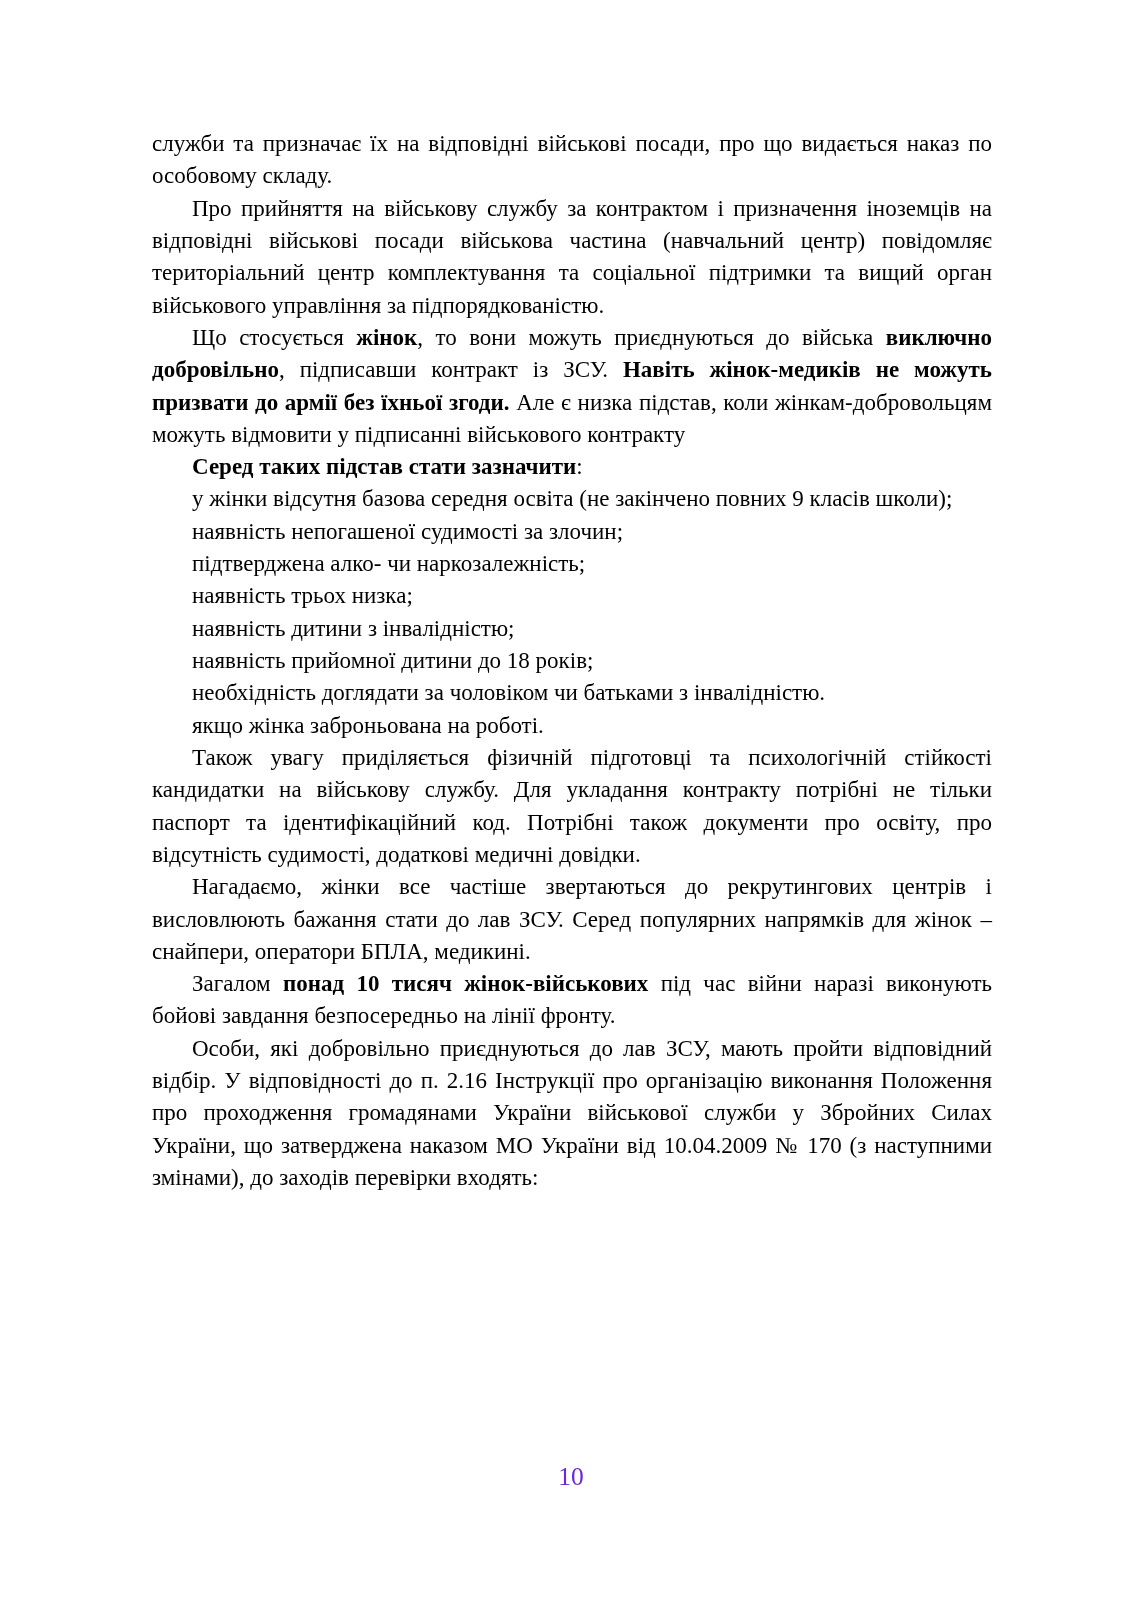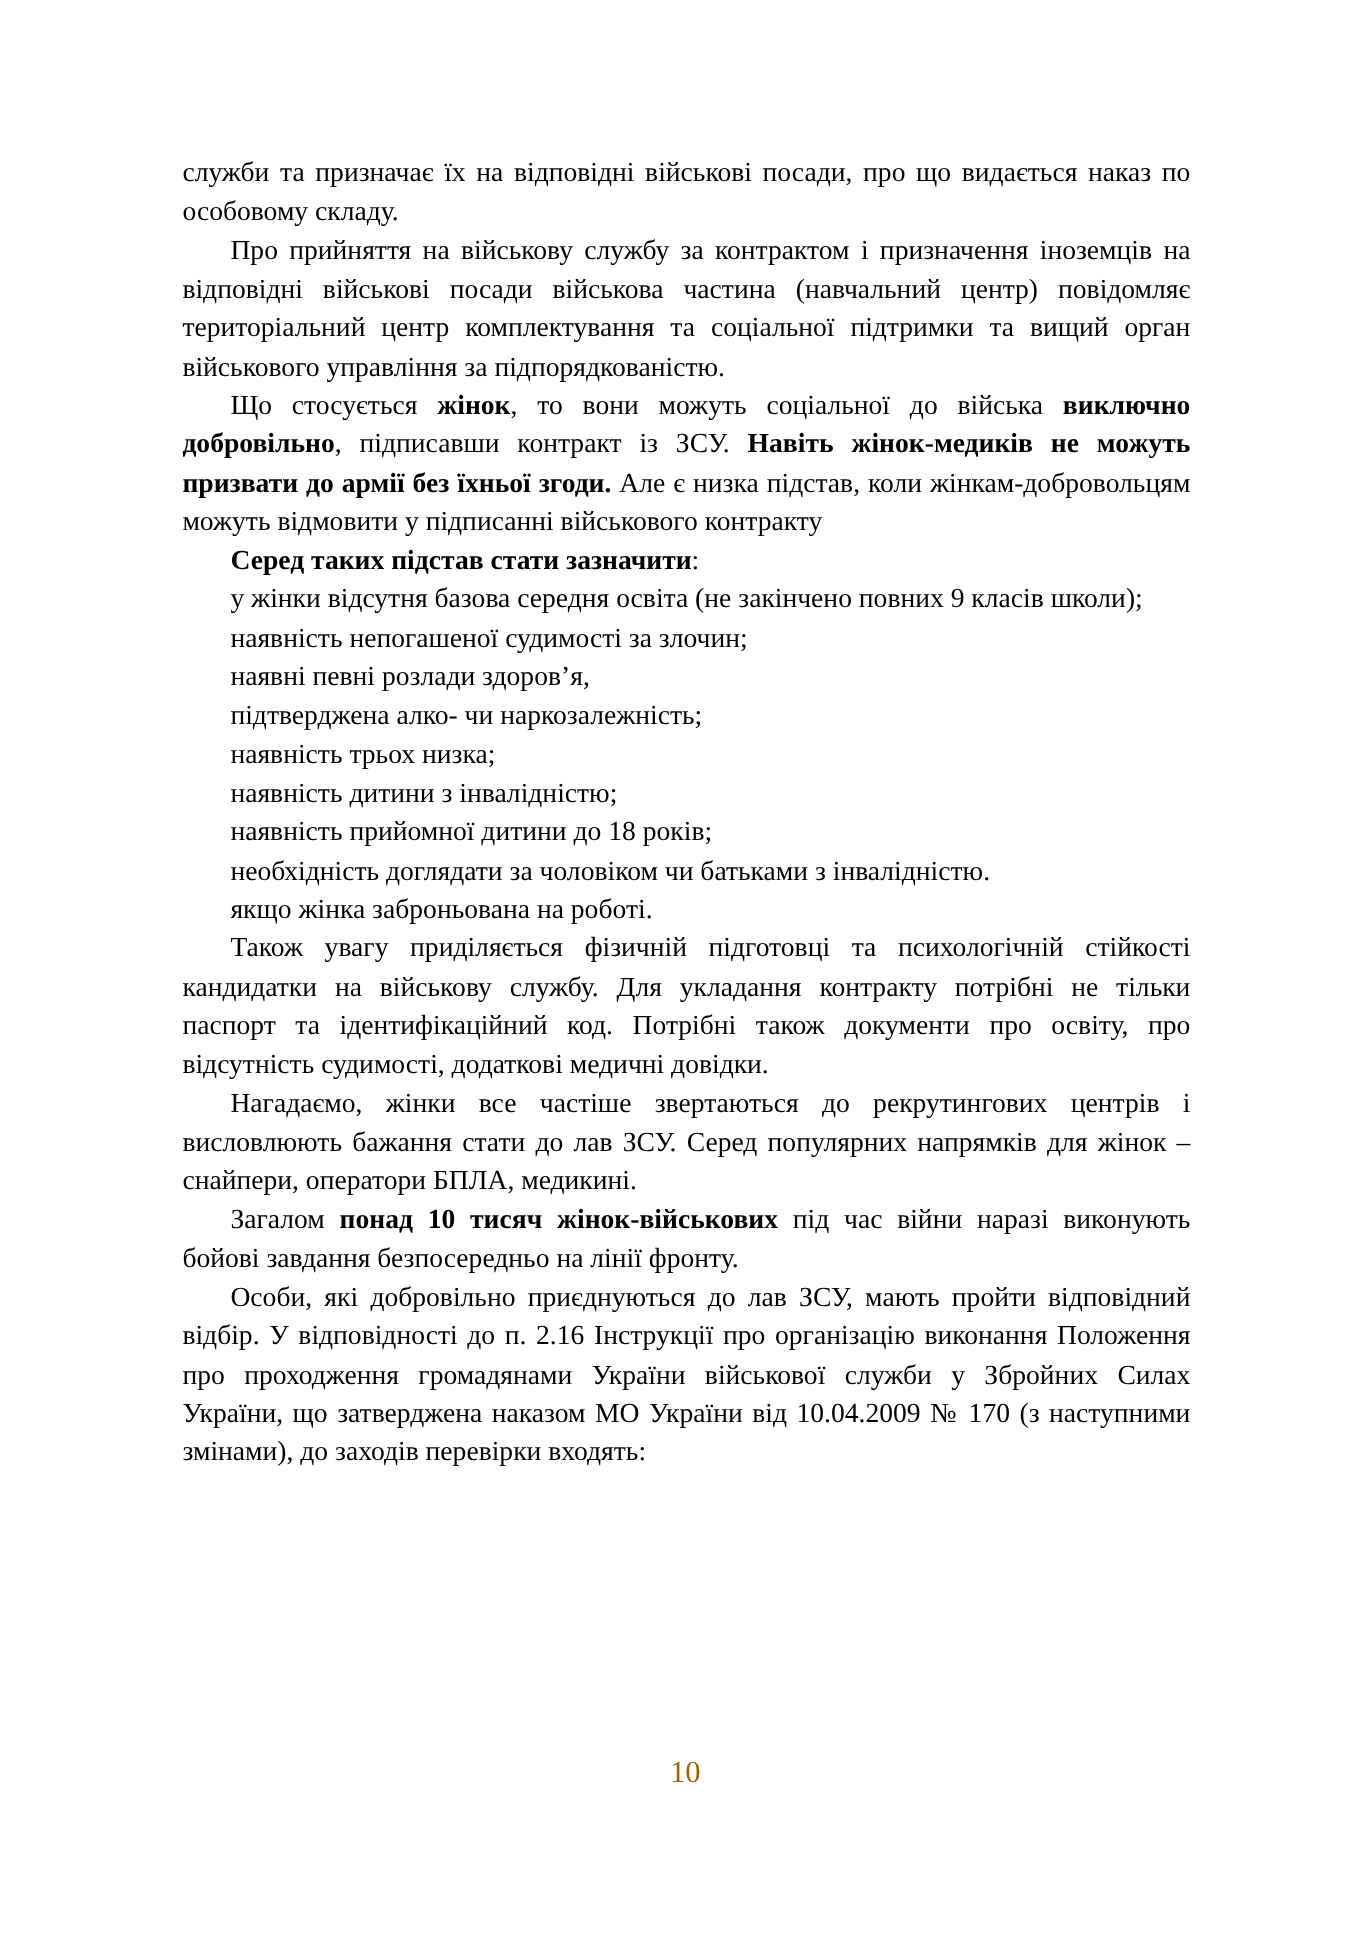--- a/index.html
+++ b/index.html
@@ -43,36 +43,35 @@
     font-weight: bold;
   }
   .pagenum {
     position: absolute;
     left: 0;
     top: 1462px;
     width: 1142px;
     text-align: center;
     font-family: "Liberation Serif", "DejaVu Serif", serif;
     font-size: 25.5px;
-    color: #a16207;
+    color: #6d28d9;
   }
 </style>
 </head>
 <body>
 
 <div class="page">
 
   <div class="content" id="body-text">
       <p class="noindent"><span>служби та призначає їх на відповідні військові посади, про що видається наказ по особовому складу.</span></p>
       <p class="indent"><span>Про прийняття на військову службу за контрактом і призначення іноземців на відповідні військові посади військова частина (навчальний центр) повідомляє територіальний центр комплектування та соціальної підтримки та вищий орган військового управління за підпорядкованістю.</span></p>
-      <p class="indent"><span>Що стосується </span><b>жінок</b><span>, то вони можуть соціальної до війська </span><b>виключно добровільно</b><span>, підписавши контракт із ЗСУ. </span><b>Навіть жінок-медиків не можуть призвати до армії без їхньої згоди.</b><span> Але є низка підстав, коли жінкам-добровольцям можуть відмовити у підписанні військового контракту</span></p>
+      <p class="indent"><span>Що стосується </span><b>жінок</b><span>, то вони можуть приєднуються до війська </span><b>виключно добровільно</b><span>, підписавши контракт із ЗСУ. </span><b>Навіть жінок-медиків не можуть призвати до армії без їхньої згоди.</b><span> Але є низка підстав, коли жінкам-добровольцям можуть відмовити у підписанні військового контракту</span></p>
       <p class="indent"><b>Серед таких підстав стати зазначити</b><span>:</span></p>
       <p class="indent"><span>у жінки відсутня базова середня освіта (не закінчено повних 9 класів школи);</span></p>
       <p class="list"><span>наявність непогашеної судимості за злочин;</span></p>
-      <p class="list"><span>наявні певні розлади здоров’я,</span></p>
       <p class="list"><span>підтверджена алко- чи наркозалежність;</span></p>
       <p class="list"><span>наявність трьох низка;</span></p>
       <p class="list"><span>наявність дитини з інвалідністю;</span></p>
       <p class="list"><span>наявність прийомної дитини до 18 років;</span></p>
       <p class="list"><span>необхідність доглядати за чоловіком чи батьками з інвалідністю.</span></p>
       <p class="list"><span>якщо жінка заброньована на роботі.</span></p>
       <p class="indent"><span>Також увагу приділяється фізичній підготовці та психологічній стійкості кандидатки на військову службу. Для укладання контракту потрібні не тільки паспорт та ідентифікаційний код. Потрібні також документи про освіту, про відсутність судимості, додаткові медичні довідки.</span></p>
       <p class="indent"><span>Нагадаємо, жінки все частіше звертаються до рекрутингових центрів і висловлюють бажання стати до лав ЗСУ. Серед популярних напрямків для жінок – снайпери, оператори БПЛА, медикині.</span></p>
       <p class="indent"><span>Загалом </span><b>понад 10 тисяч жінок-військових</b><span> під час війни наразі виконують бойові завдання безпосередньо на лінії фронту.</span></p>
       <p class="indent"><span>Особи, які добровільно приєднуються до лав ЗСУ, мають пройти відповідний відбір. У відповідності до п. 2.16 Інструкції про організацію виконання Положення про проходження громадянами України військової служби у Збройних Силах України, що затверджена наказом МО України від 10.04.2009 № 170 (з наступними змінами), до заходів перевірки входять:</span></p>

